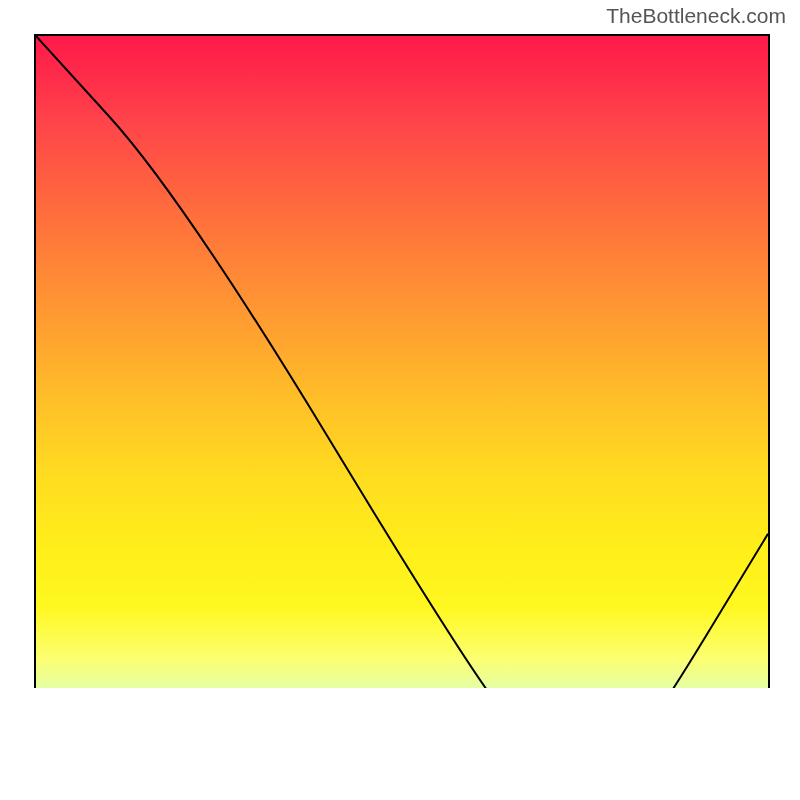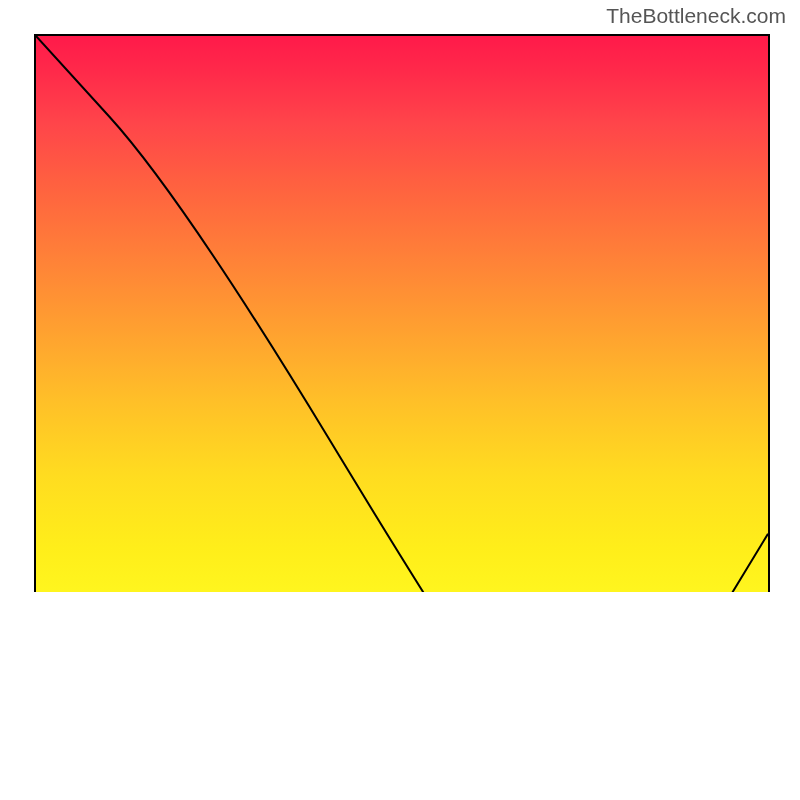--- a/index.html
+++ b/index.html
@@ -3,21 +3,21 @@
 <meta charset="utf-8">
 <style>
   body {
     margin: 0;
     padding: 0;
     background: white;
     font-family: Arial, sans-serif;
   }
   .container {
     width: 800px;
-    height: 592px;
+    height: 688px;
     position: relative;
     background: white;
   }
   .watermark {
     position: absolute;
     top: 4px;
     right: 14px;
     font-size: 21px;
     color: #555;
     font-weight: 500;

